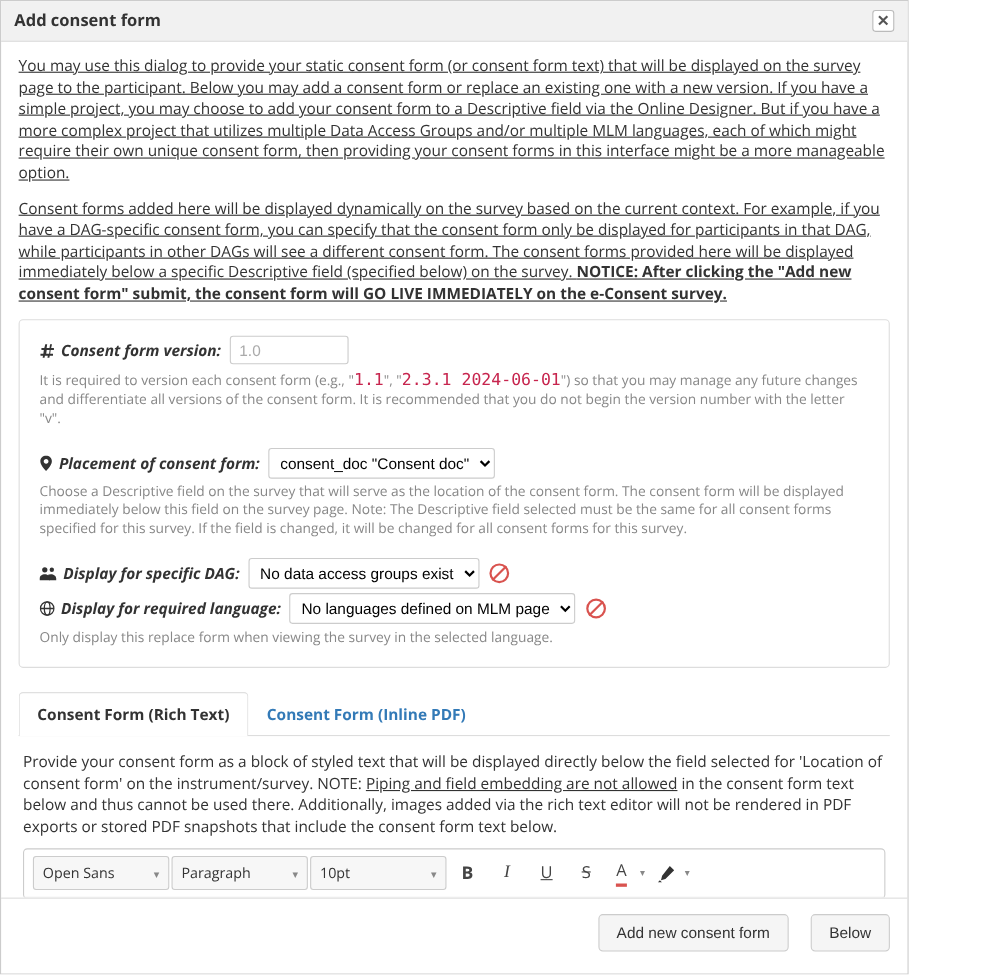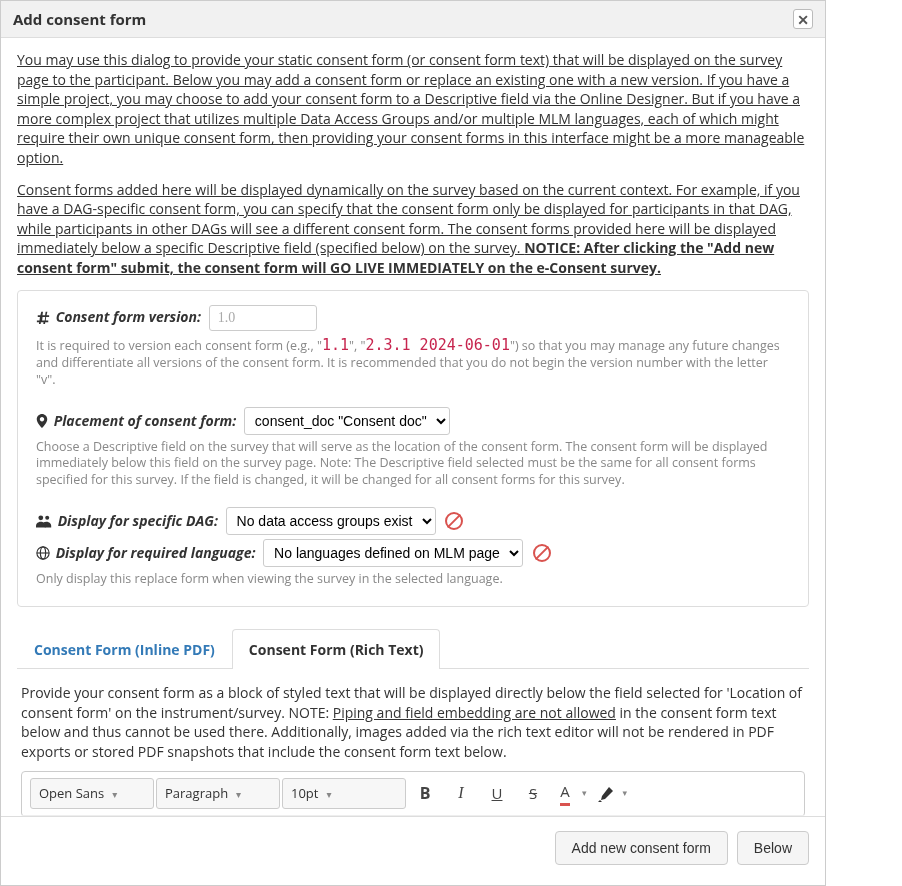--- a/index.html
+++ b/index.html
@@ -11,41 +11,41 @@
 .content { flex: 1; overflow-y: auto; padding: 12px 16px 12px 16px; position: relative; }
 .scroll-wrap { position: relative; height: 778px; overflow-y: scroll; }
 .intro { font-size: 14px; line-height: 1.4; margin-bottom: 12px; color: #333; text-decoration: underline; }
 .intro b { font-weight: bold; }
 .panel { border: 1px solid #ddd; border-radius: 4px; padding: 14px 18px; margin-bottom: 22px; }
 .field-row { margin-bottom: 4px; }
 .field-row label { font-weight: bold; color: #333; font-size: 14px; font-style: italic; }
 .field-row label svg, .field-row label .icon { vertical-align: -2px; margin-right: 2px; }
 .hint { font-size: 12.5px; color: #888; line-height: 1.35; margin-top: 3px; margin-bottom: 18px; }
 .hint code { font-family: monospace; color: #c7254e; font-size: 15px; }
-input[type=text] { border: 1px solid #ccc; border-radius: 3px; padding: 4px 8px; font-size: 14px; color: #333; font-family: Liberation Serif, serif; }
+input[type=text] { border: 1px solid #ccc; border-radius: 3px; padding: 4px 8px; font-size: 14px; color: #333; }
 input[type=text]::placeholder { color: #aaa; }
 .version-input { width: 108px; margin-left: 4px; }
 select { border: 1px solid #ccc; border-radius: 3px; padding: 4px 6px; font-size: 14px; background: #fff; margin-left: 4px; }
 .prohibit { display: inline-flex; width: 18px; height: 18px; border: 2px solid #d9534f; border-radius: 50%; position: relative; vertical-align: -4px; margin-left: 6px; }
 .prohibit::after { content: ""; position: absolute; width: 2px; height: 18px; background: #d9534f; left: 50%; top: 50%; transform: translate(-50%,-50%) rotate(45deg); transform-origin: center; }
 .tabs { display: flex; border-bottom: 1px solid #ddd; }
 .tab { padding: 10px 16px; font-size: 14px; font-weight: bold; cursor: pointer; border: 1px solid transparent; border-bottom: none; border-top-left-radius: 4px; border-top-right-radius: 4px; margin-bottom: -1px; }
 .tab.active { border-color: #ddd; background: #fff; color: #333; }
 .tab.inactive { color: #337ab7; font-weight: bold; }
 .tab-content { padding: 14px 4px; font-size: 14px; line-height: 1.4; color: #333; }
 .tab-content u { text-decoration: underline; }
 .editor-wrap { border: 1px solid #ccc; border-radius: 4px; margin-top: 10px; }
 .toolbar-row { display: flex; align-items: center; padding: 6px 8px; gap: 2px; flex-wrap: wrap; border-bottom: 1px solid #eee; }
-.tb-select { border: 1px solid #ccc; border-radius: 3px; padding: 5px 8px; font-size: 13px; background: #f7f7f7; display: flex; align-items: center; justify-content: flex-start; cursor: pointer; }
+.tb-select { border: 1px solid #ccc; border-radius: 3px; padding: 5px 8px; font-size: 13px; background: #f7f7f7; display: flex; align-items: center; justify-content: space-between; cursor: pointer; }
 .tb-select .chev { margin-left: 8px; font-size: 10px; color: #888; }
 .tb-btn { width: 34px; height: 30px; display: flex; align-items: center; justify-content: center; cursor: pointer; border-radius: 3px; color: #444; }
 .tb-btn svg { width: 16px; height: 16px; }
 .tb-combo { display: flex; align-items: center; }
 .tb-combo .mini-chev { font-size: 9px; color: #888; padding: 0 4px; cursor: pointer; }
-.footer { border-top: 1px solid #ddd; padding: 14px 16px; display: flex; justify-content: flex-end; gap: 9px; }
+.footer { border-top: 1px solid #ddd; padding: 14px 16px; display: flex; justify-content: flex-end; gap: 20px; }
 .btn { border: 1px solid #ccc; background: #f5f5f5; padding: 8px 16px; font-size: 14px; border-radius: 4px; cursor: pointer; color: #333; }
 
 .scroll-wrap::-webkit-scrollbar { width: 16px; }
 .scroll-wrap::-webkit-scrollbar-track { background: #f1f1f1; }
 .scroll-wrap::-webkit-scrollbar-thumb { background: #c1c1c1; border-radius: 2px; }
 </style>
 </head>
 <body>
 
 <div class="dialog">
@@ -123,22 +123,22 @@
           <select>
             <option>No languages defined on MLM page</option>
           </select>
           <span class="prohibit"></span>
         </div>
         <p class="hint" style="margin-bottom:4px">Only display this replace form when viewing the survey in the selected language.</p>
 
       </div>
 
       <div class="tabs">
+        <div class="tab active">Consent Form (Rich Text)</div>
         <div class="tab inactive">Consent Form (Inline PDF)</div>
-        <div class="tab active">Consent Form (Rich Text)</div>
       </div>
 
       <div class="tab-content">
         <p>
           <span>Provide your consent form as a block of styled text that will be displayed directly below the field selected for 'Location of consent form' on the instrument/survey. NOTE: </span><u>Piping and field embedding are not allowed</u><span> in the consent form text below and thus cannot be used there. Additionally, images added via the rich text editor will not be rendered in PDF exports or stored PDF snapshots that include the consent form text below.</span>
         </p>
 
         <div class="editor-wrap">
           <div class="toolbar-row">
             <div class="tb-select" style="width:124px">

